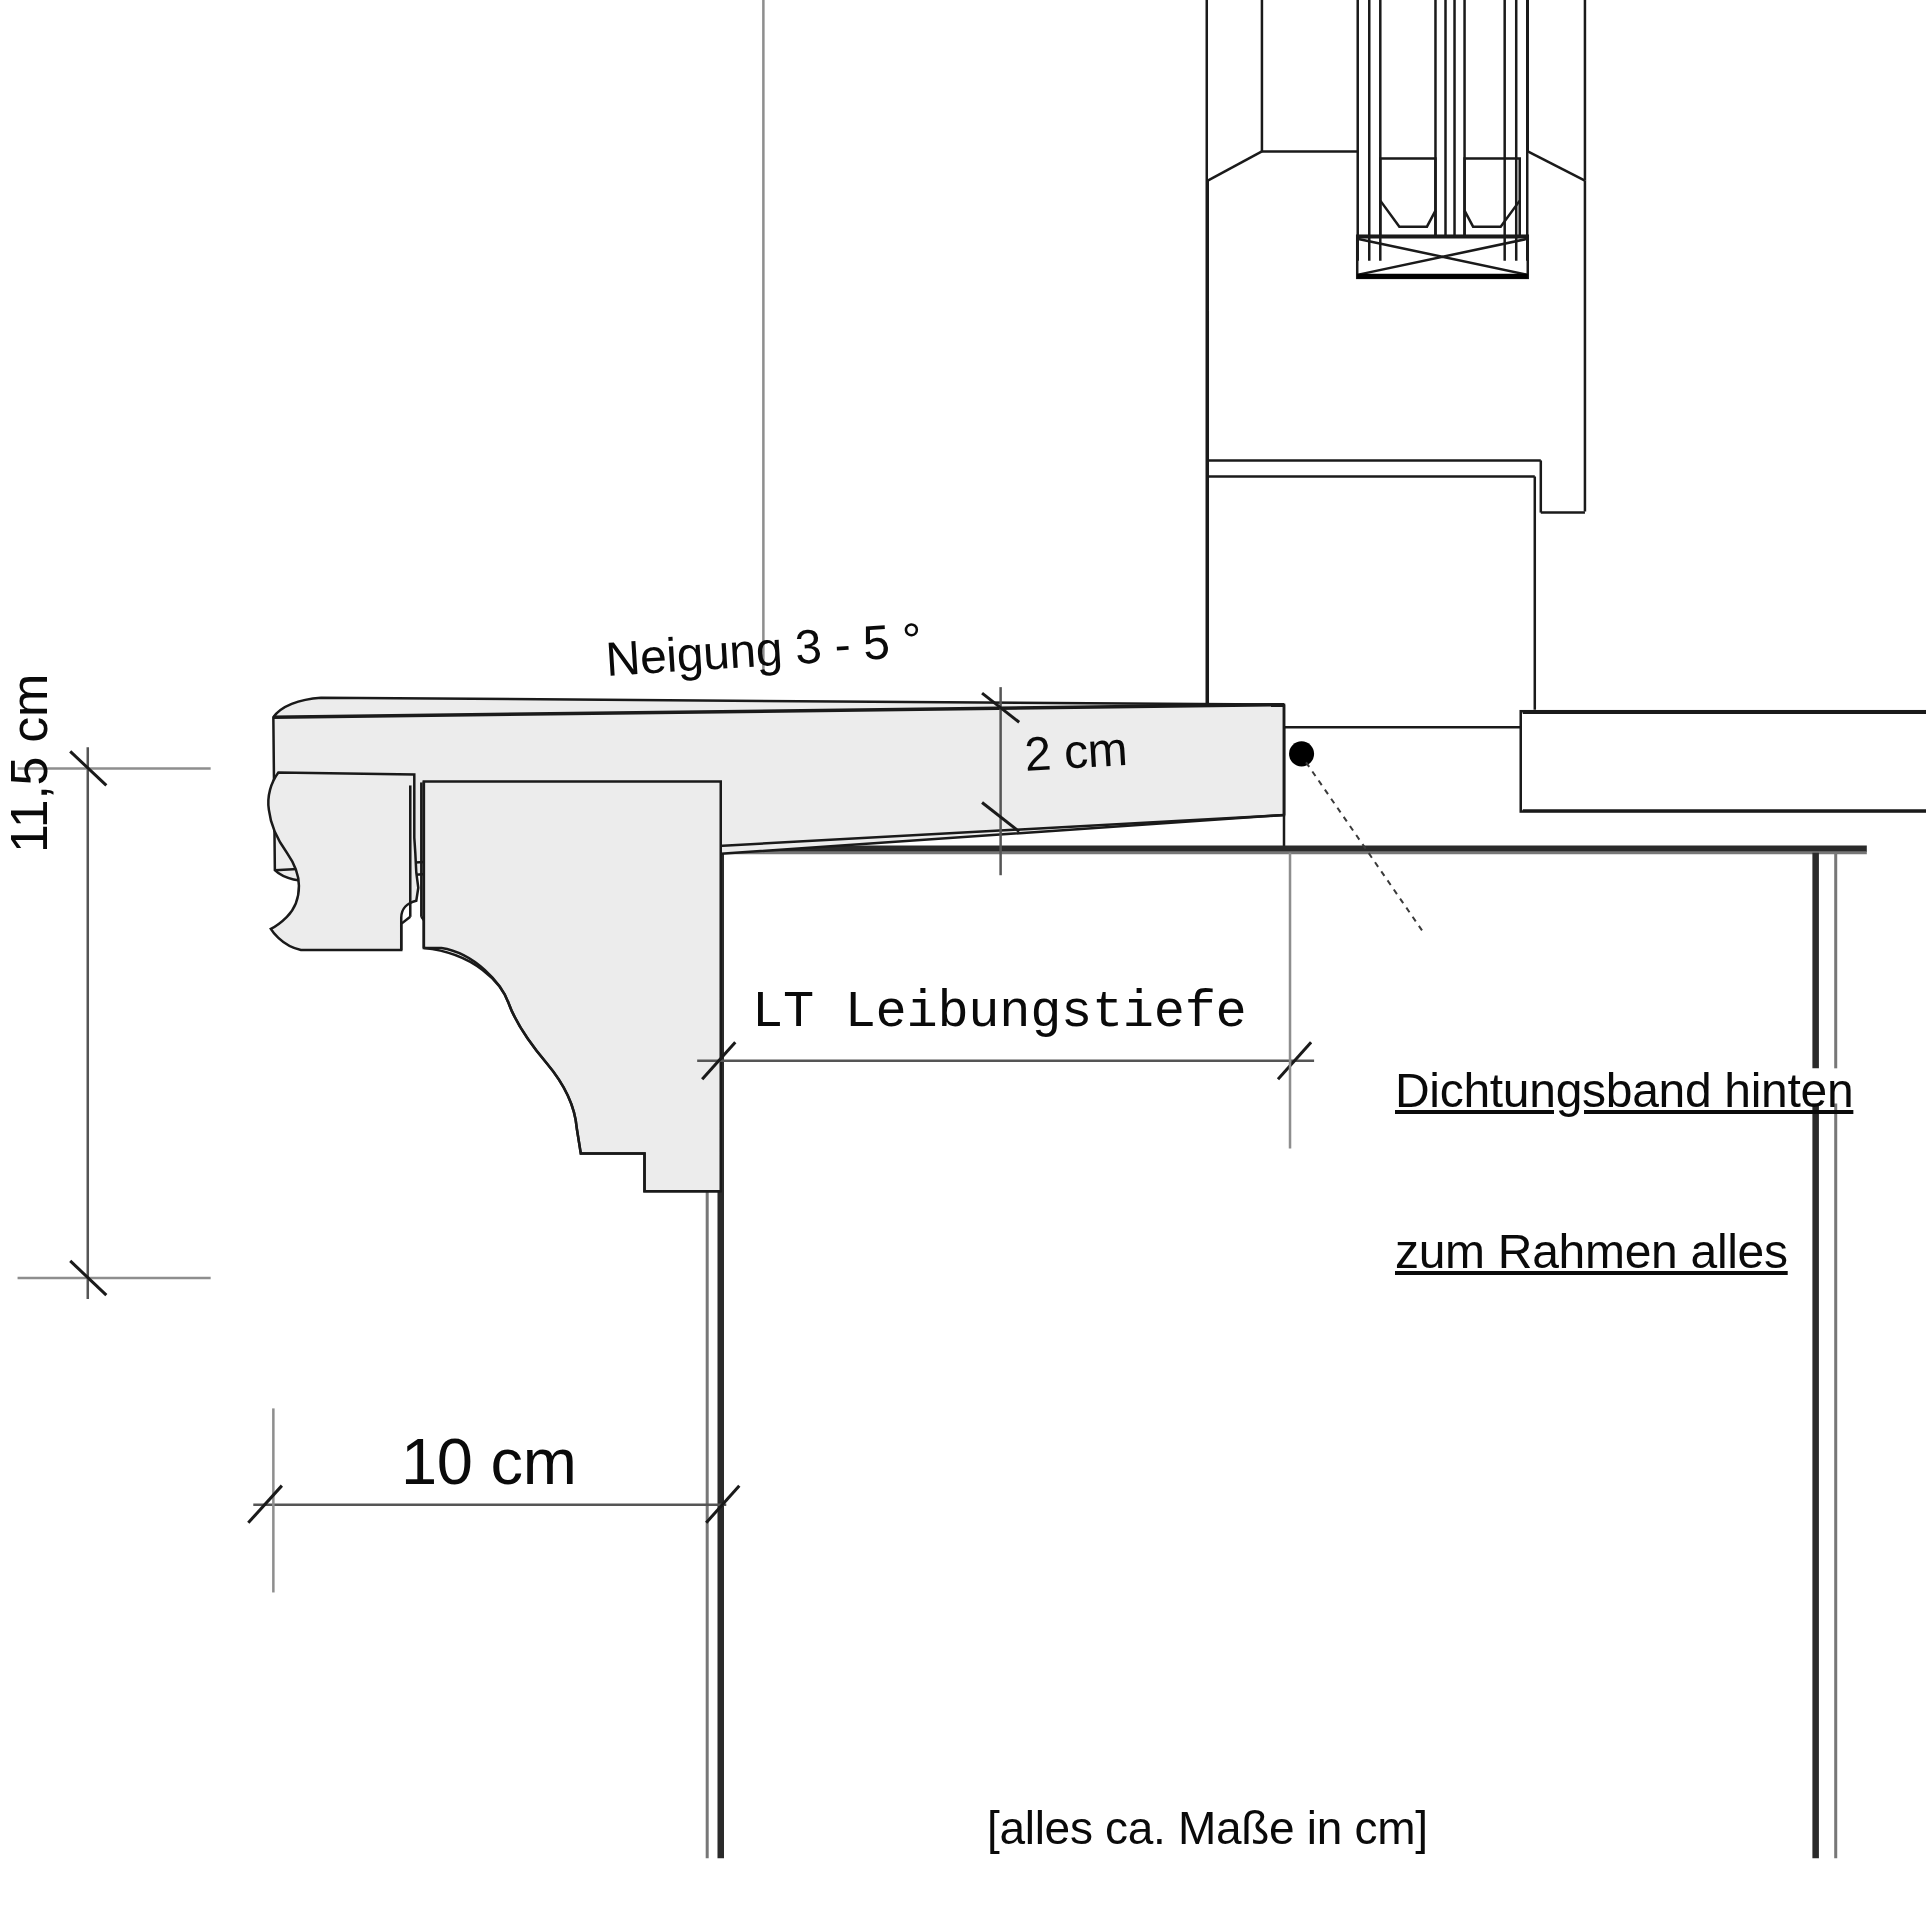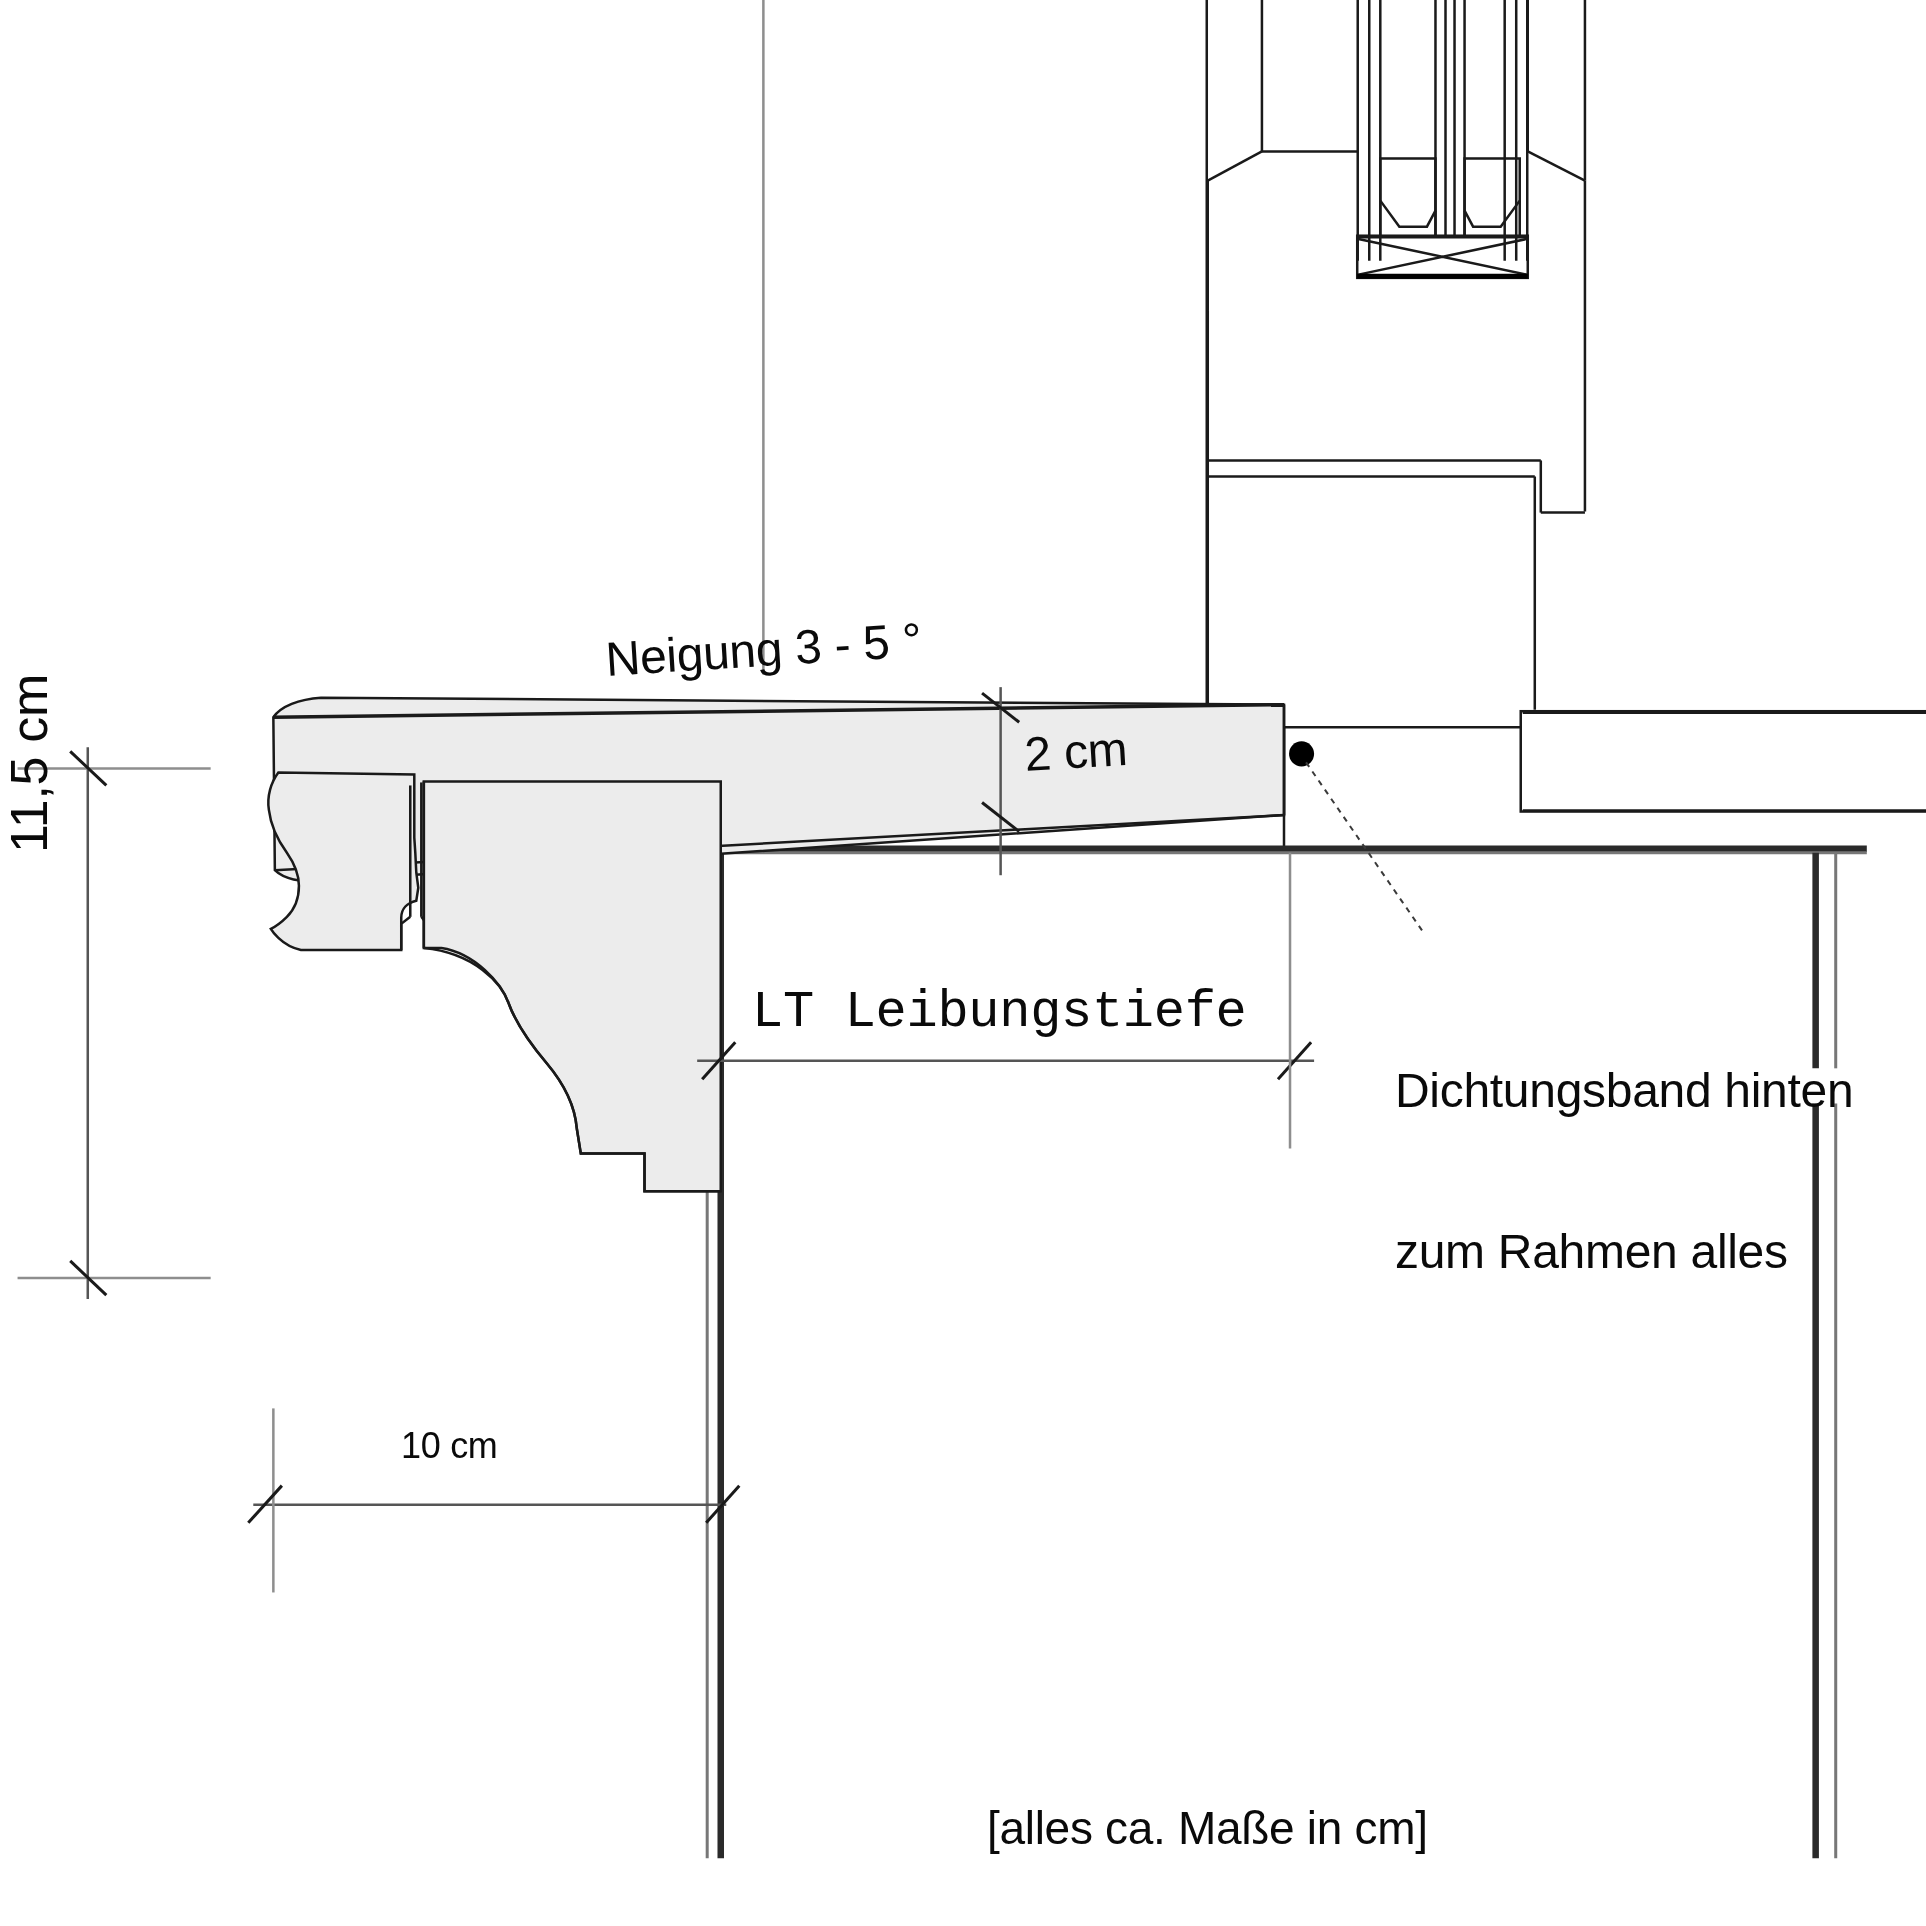--- a/index.html
+++ b/index.html
@@ -59,28 +59,28 @@
     left: 0px;
     top: 853px;
     font-size: 52px;
     transform: rotate(-90deg);
     transform-origin: left top;
     width: 351px;
   }
   .lbl-10cm {
     left: 401px;
     top: 1426px;
-    font-size: 36px;
+    font-size: 65px;
   }
   .lbl-dicht {
     left: 1395px;
     top: 956px;
     font-size: 48px;
   }
-  .lbl-dicht div { white-space: pre; }
+  .lbl-dicht div { white-space: pre; text-decoration: underline; }
   .lbl-note {
     left: 987px;
     top: 1803px;
     font-size: 46px;
   }
 </style>
 </head>
 <body>
 
 <div id="sheet">

